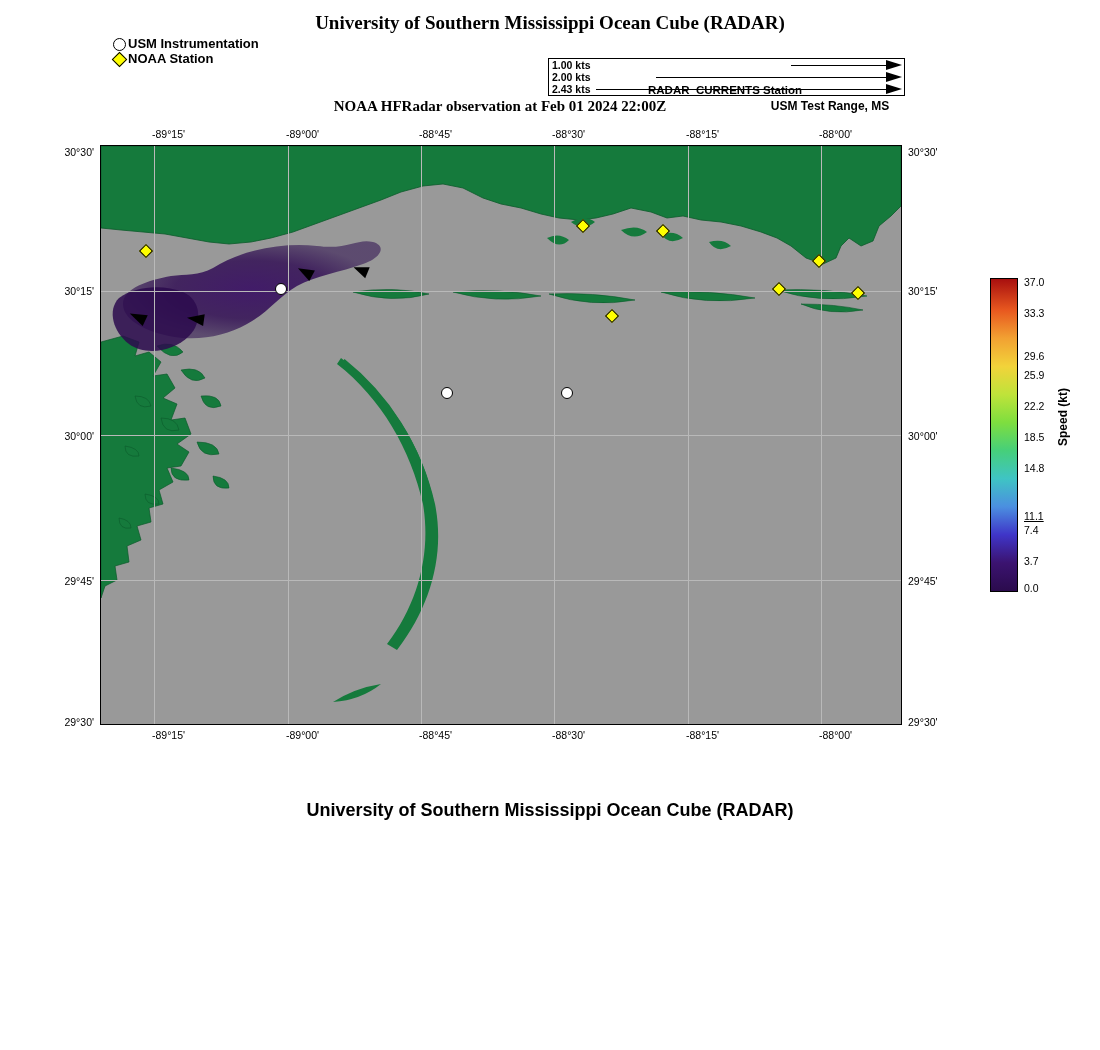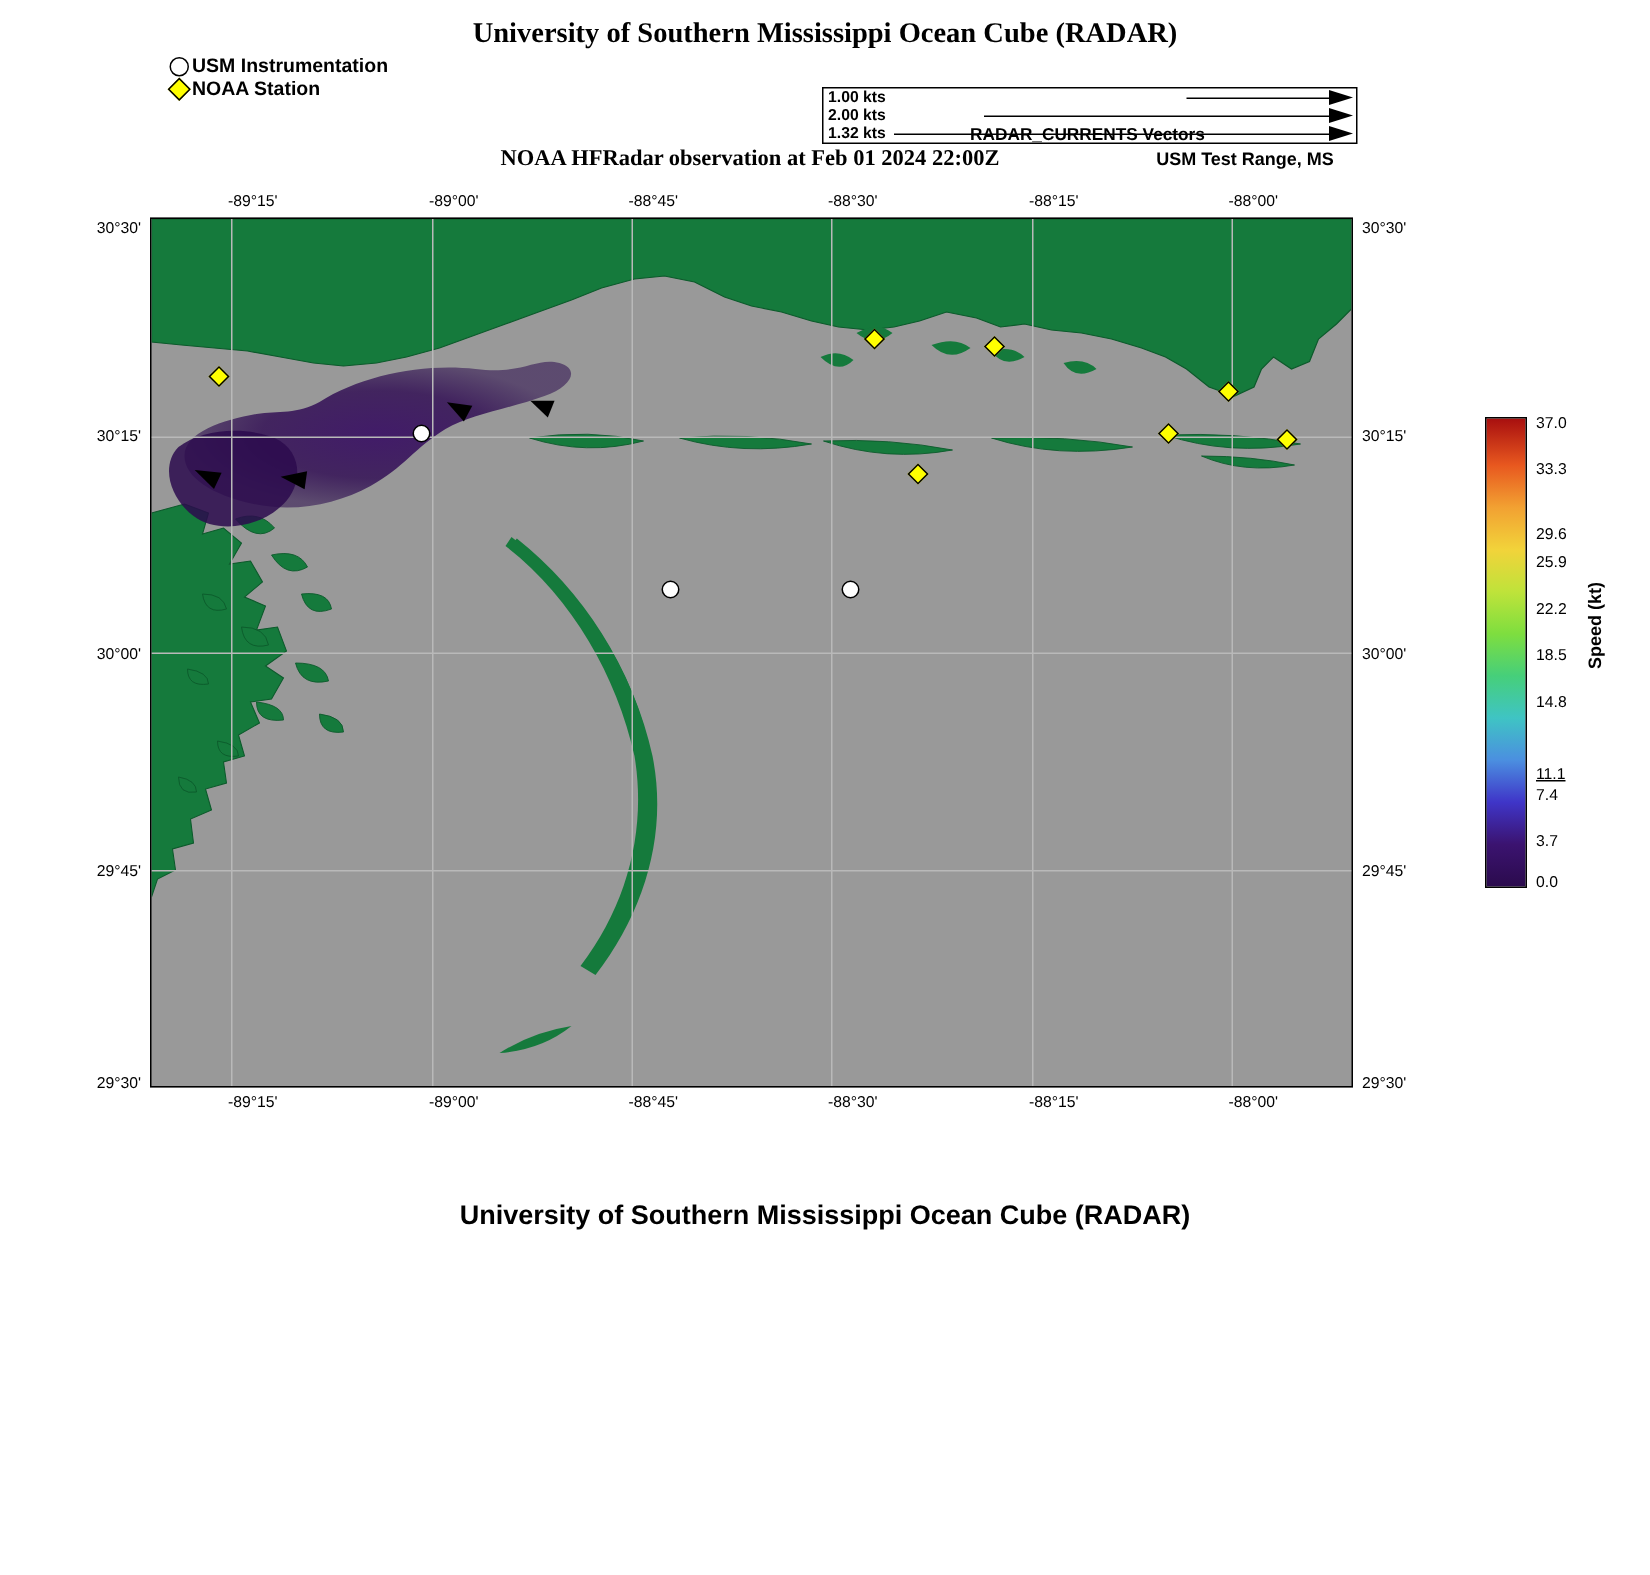--- a/index.html
+++ b/index.html
@@ -228,26 +228,26 @@
     <span class="vlabel">1.00 kts</span>
     <span class="vline" style="width:95px;"></span>
     <span class="varrow"></span>
   </div>
   <div class="vrow">
     <span class="vlabel">2.00 kts</span>
     <span class="vline" style="width:230px;"></span>
     <span class="varrow"></span>
   </div>
   <div class="vrow">
-    <span class="vlabel">1.32 kts</span>
+    <span class="vlabel">2.43 kts</span>
     <span class="vline" style="width:290px;"></span>
     <span class="varrow"></span>
   </div>
 </div>
-<div class="abs" id="vector-key-caption">RADAR_CURRENTS Vectors</div>
+<div class="abs" id="vector-key-caption">RADAR_CURRENTS Station</div>
 
 <div class="abs tick-lab tick-top" style="left:152px;">-89°15'</div>
 <div class="abs tick-lab tick-top" style="left:286px;">-89°00'</div>
 <div class="abs tick-lab tick-top" style="left:419px;">-88°45'</div>
 <div class="abs tick-lab tick-top" style="left:552px;">-88°30'</div>
 <div class="abs tick-lab tick-top" style="left:686px;">-88°15'</div>
 <div class="abs tick-lab tick-top" style="left:819px;">-88°00'</div>
 
 <div class="abs tick-lab tick-bottom" style="left:152px;">-89°15'</div>
 <div class="abs tick-lab tick-bottom" style="left:286px;">-89°00'</div>

